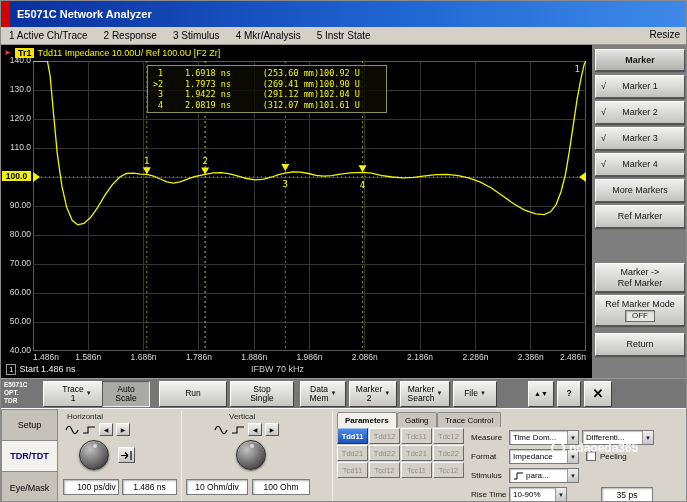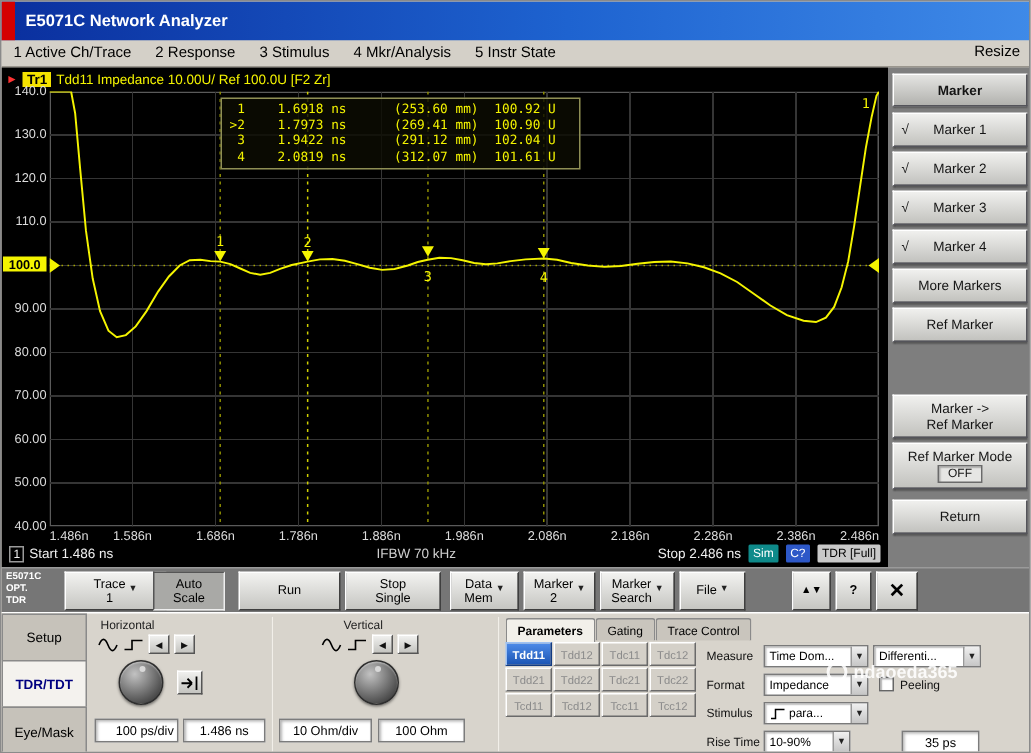--- a/index.html
+++ b/index.html
@@ -35,21 +35,21 @@
   #plot-svg .mk{fill:#f4f400;}
   .ylab{position:absolute;left:0;width:30px;text-align:right;font-size:8.5px;color:#dcdcdc;font-family:"Liberation Sans",sans-serif;}
   .ylab.ref{left:1px;width:29px;text-align:center;background:#f4f400;color:#000;font-weight:bold;}
   #xlabels{position:absolute;left:0;top:307px;width:591px;height:11px;padding-left:48px;}
   .xlab{position:absolute;top:0;font-size:8.5px;color:#dcdcdc;white-space:nowrap;}
   .marker-box{position:absolute;left:146px;top:20px;background:rgba(12,12,2,0.82);border:1px solid #8f8f55;padding:2px 5px;z-index:3;}
   .mrow{display:flex;font-family:"DejaVu Sans Mono",monospace;font-size:8.5px;line-height:10.5px;color:#f4f400;white-space:pre;}
   .mrow .mc0{width:16px;text-align:left;}
   .mrow .mc1{width:62px;text-align:right;}
   .mrow .mc2{width:88px;text-align:right;}
-  .mrow .mc3{width:62px;text-align:center;}
+  .mrow .mc3{width:62px;text-align:left;}
   .status-inner{position:absolute;left:0;top:318px;width:591px;height:15px;font-size:9px;color:#f0f0f0;}
   .ch-box{display:inline-block;border:1px solid #9a9a9a;padding:0 2px;font-size:8px;margin-right:3px;}
   .start-group{position:absolute;left:5px;top:1px;}
   .ifbw{position:absolute;left:250px;top:1px;color:#cfcfcf;}
   .stop-group{position:absolute;right:5px;top:0;display:flex;align-items:center;gap:5px;}
   .badge{font-size:8px;padding:0 3px;line-height:12px;border-radius:1px;}
 
   
   .sidebar{left:591px;top:44px;width:96px;height:333px;background:#7e7e7e;}
   .sbtn{position:absolute;left:3px;width:90px;background:linear-gradient(180deg,#f0f0ee,#c2c2be);border:1px solid;border-color:#ffffff #54545a #54545a #ffffff;box-shadow:0 1px 1px rgba(0,0,0,.35);color:#141414;font-size:9px;line-height:10.5px;display:flex;align-items:center;justify-content:center;text-align:center;white-space:pre-line;}
@@ -188,26 +188,20 @@
     <div class="marker-box" id="marker-rows">
         <div class="mrow"><span class="mc0"> 1</span><span class="mc1">1.6918 ns</span><span class="mc2">(253.60 mm)</span><span class="mc3">100.92 U</span></div>
         <div class="mrow"><span class="mc0">&gt;2</span><span class="mc1">1.7973 ns</span><span class="mc2">(269.41 mm)</span><span class="mc3">100.90 U</span></div>
         <div class="mrow"><span class="mc0"> 3</span><span class="mc1">1.9422 ns</span><span class="mc2">(291.12 mm)</span><span class="mc3">102.04 U</span></div>
         <div class="mrow"><span class="mc0"> 4</span><span class="mc1">2.0819 ns</span><span class="mc2">(312.07 mm)</span><span class="mc3">101.61 U</span></div>
       </div>
 
     <div class="status-inner">
       <span class="start-group"><span class="ch-box">1</span><span>Start 1.486 ns</span></span>
       <span class="ifbw">IFBW 70 kHz</span>
-      <span class="stop-group">
-        <span>Stop 2.486 ns</span>
-        <span class="badge" style="background: rgb(14, 138, 138); color: rgb(255, 255, 255);">Sim</span>
-        <span class="badge" style="background: rgb(45, 88, 200); color: rgb(255, 255, 255);">C?</span>
-        <span class="badge" style="background: rgb(201, 201, 201); color: rgb(0, 0, 0);">TDR [Full]</span>
-      </span>
     </div>
   </div>
 
   <div class="abs sidebar">
     <div class="sbtn header" style="top:4px;height:22px;">Marker</div>
     <div class="sbtn" style="top:30px;height:23px;"><span class="chk">√</span><span>Marker 1</span></div>
     <div class="sbtn" style="top:56px;height:23px;"><span class="chk">√</span><span>Marker 2</span></div>
     <div class="sbtn" style="top:82px;height:23px;"><span class="chk">√</span><span>Marker 3</span></div>
     <div class="sbtn" style="top:108px;height:23px;"><span class="chk">√</span><span>Marker 4</span></div>
     <div class="sbtn" style="top:134px;height:23px;">More Markers</div>

